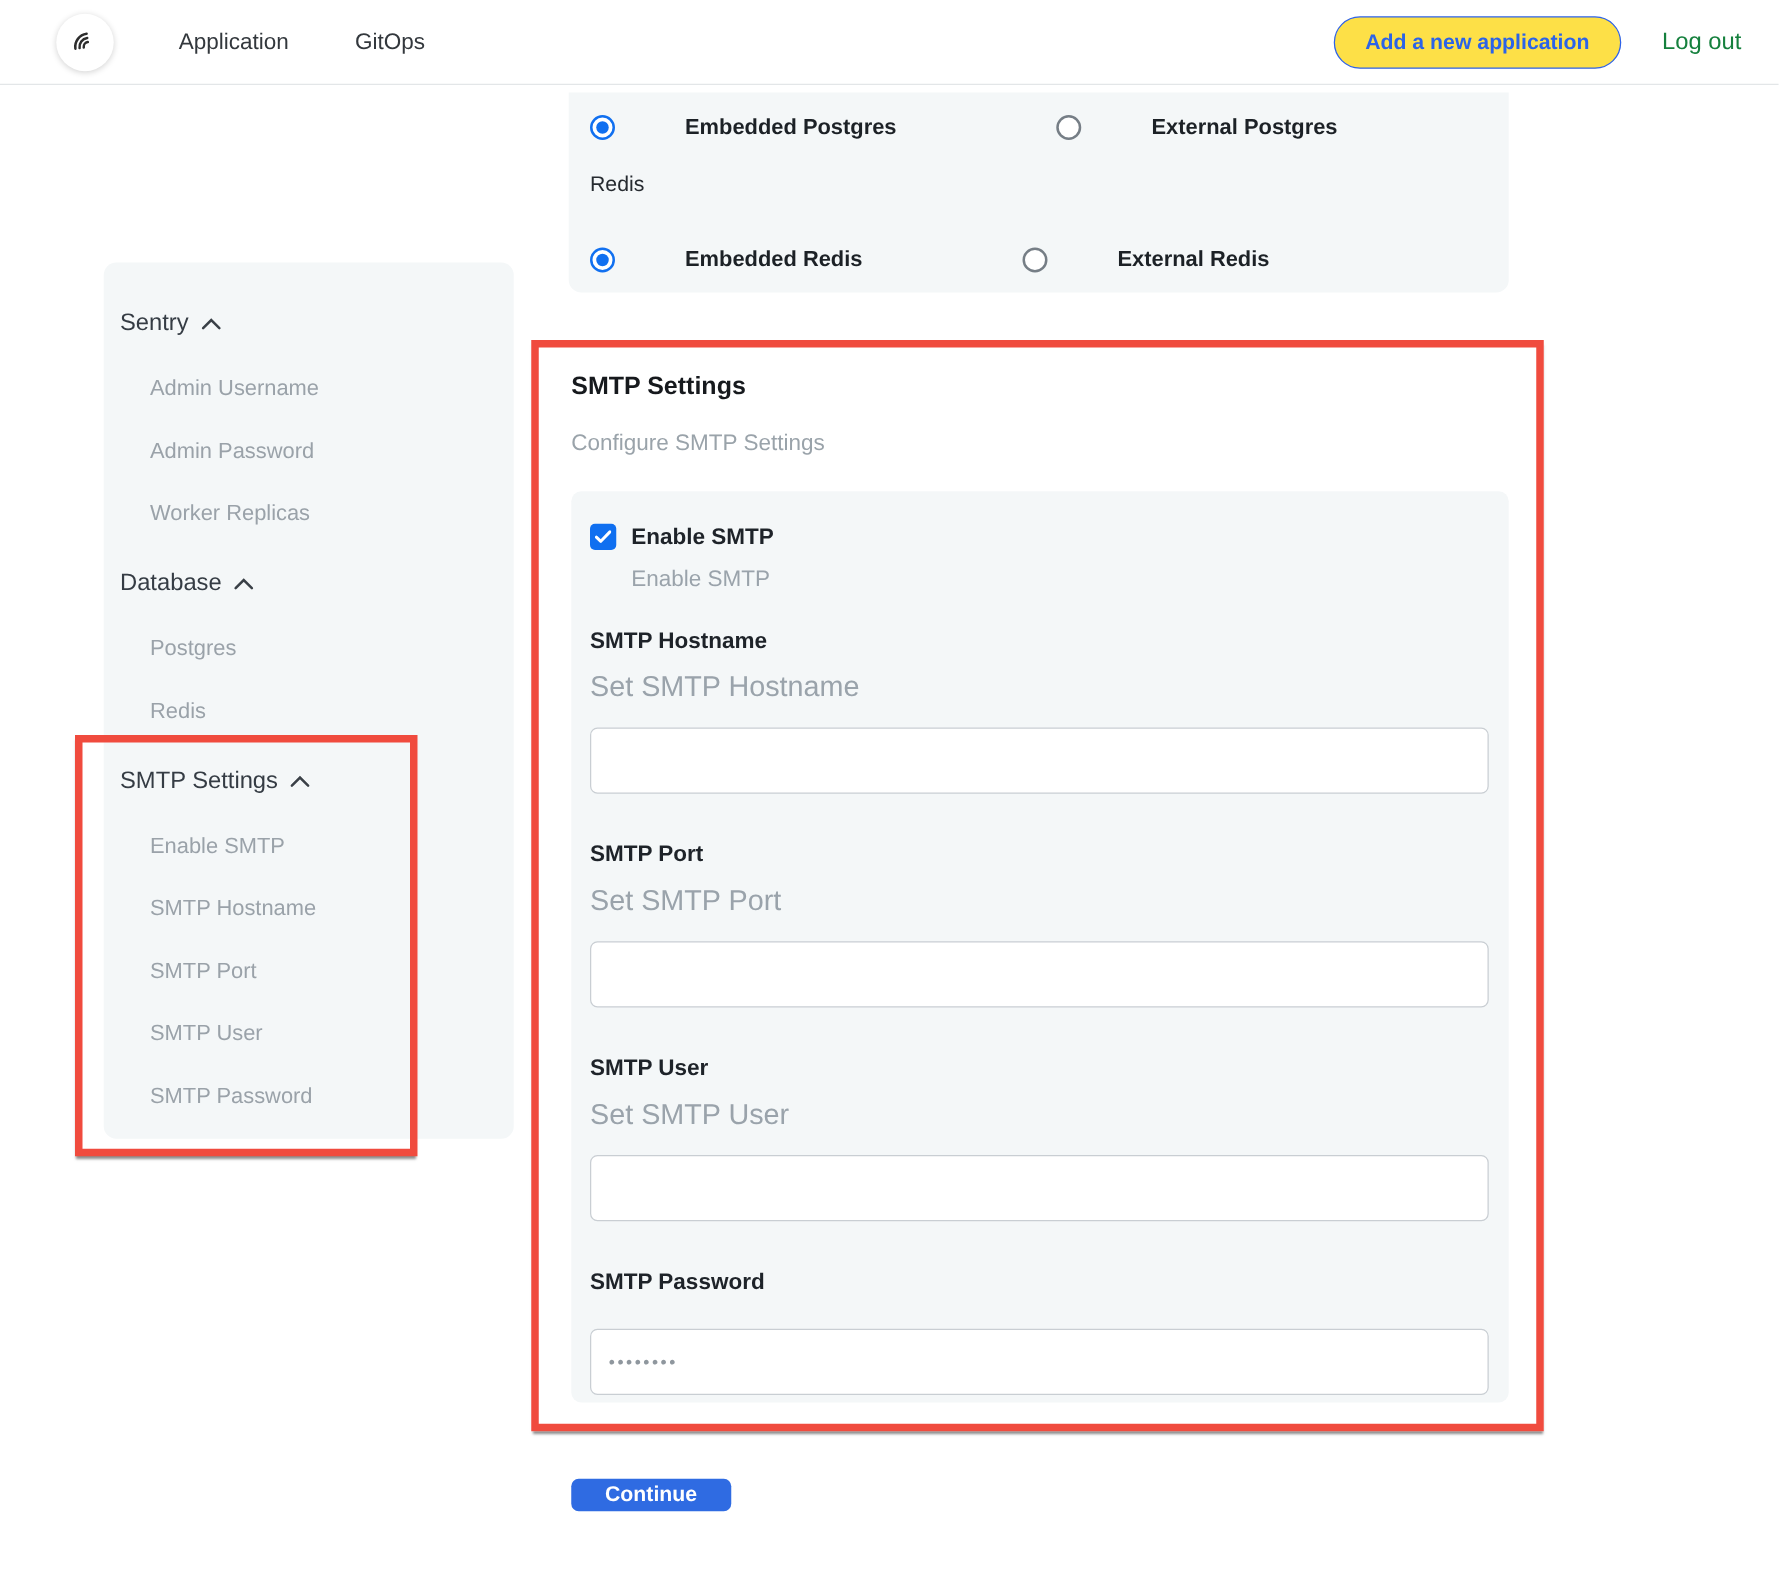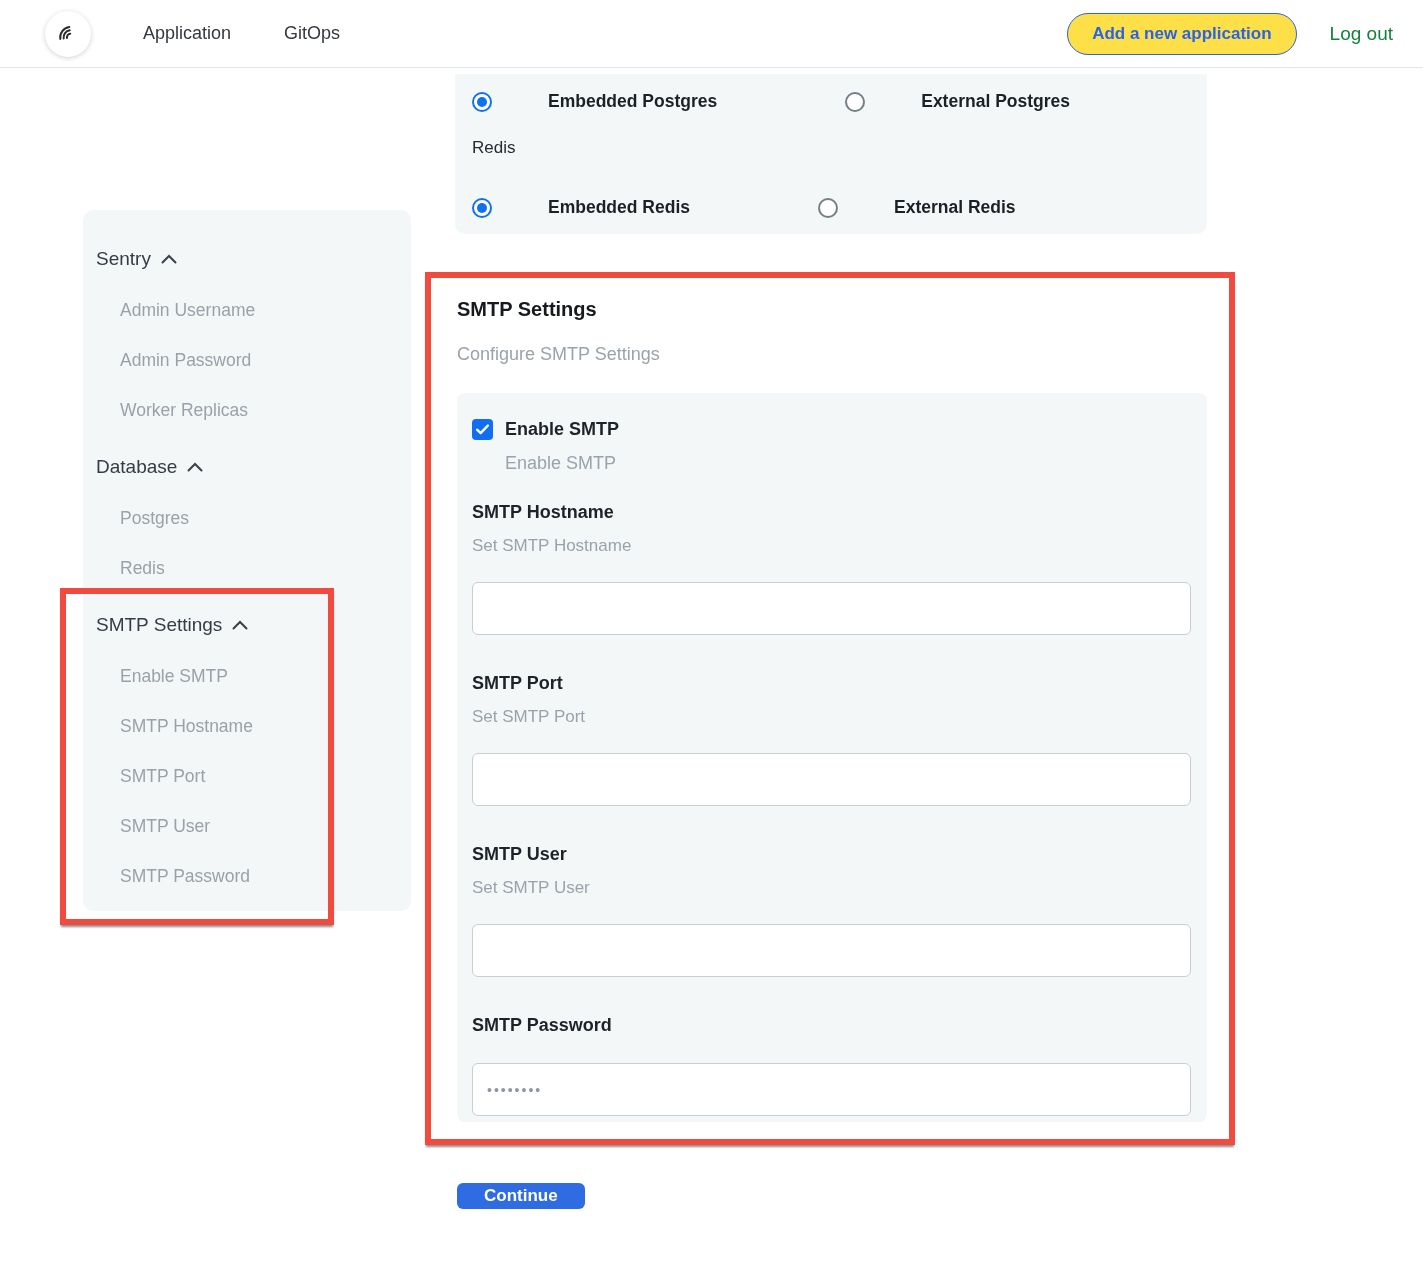--- a/index.html
+++ b/index.html
@@ -58,21 +58,21 @@
 
   .form-panel { width:750px; height:729px; background:#f4f7f8; border-radius:8px;
     padding:26px 16px 0 15px; }
   .checkbox-row { display:flex; align-items:center; margin-bottom:13px; }
   .checkbox { width:21px; height:21px; background:#0f6ff0; border-radius:4px;
     display:flex; align-items:center; justify-content:center; cursor:pointer; flex:0 0 auto; }
   .checkbox-label { font-size:18px; font-weight:bold; color:#1e2329; margin-left:12px; }
   .checkbox-helper { font-size:18px; color:#9aa3ab; margin-left:33px; margin-bottom:28px; }
 
   .field-label { font-size:18px; font-weight:bold; color:#1e2329; height:24px; margin-bottom:10px; }
-  .field-helper { font-size:17px; color:#9aa3ab; height:24px; margin-bottom:22px; }
+  .field-helper { font-size:23px; color:#9aa3ab; height:24px; margin-bottom:22px; }
   .text-input { width:719px; height:53px; background:#fff; border:1px solid #c9ced3;
     border-radius:6px; font-size:16px; padding:0 14px; color:#23282d; outline:none;
     font-family:"Liberation Sans", sans-serif; display:block; margin-bottom:38px; }
   .text-input.password { margin-bottom:0; letter-spacing:2px; }
   .text-input.password::placeholder { color:#8f979e; font-size:14px; letter-spacing:2px; }
   .field-label.password-label { margin-bottom:24px; }
 
   
   .continue-btn { position:absolute; left:457px; top:1183px; background:#2f6be2; color:#fff;
     font-size:17px; font-weight:bold; border:none; border-radius:6px; padding:3px 27px;

